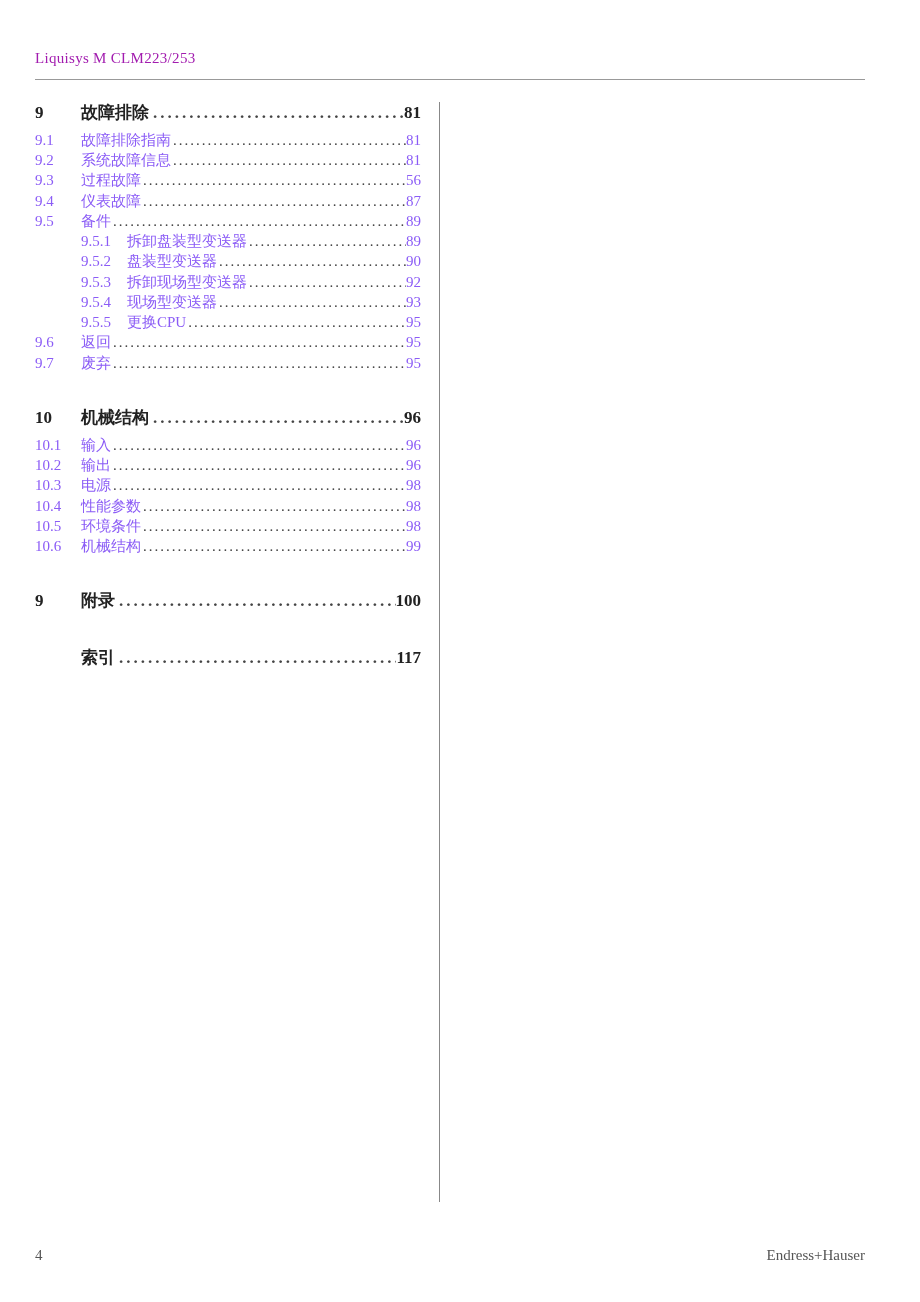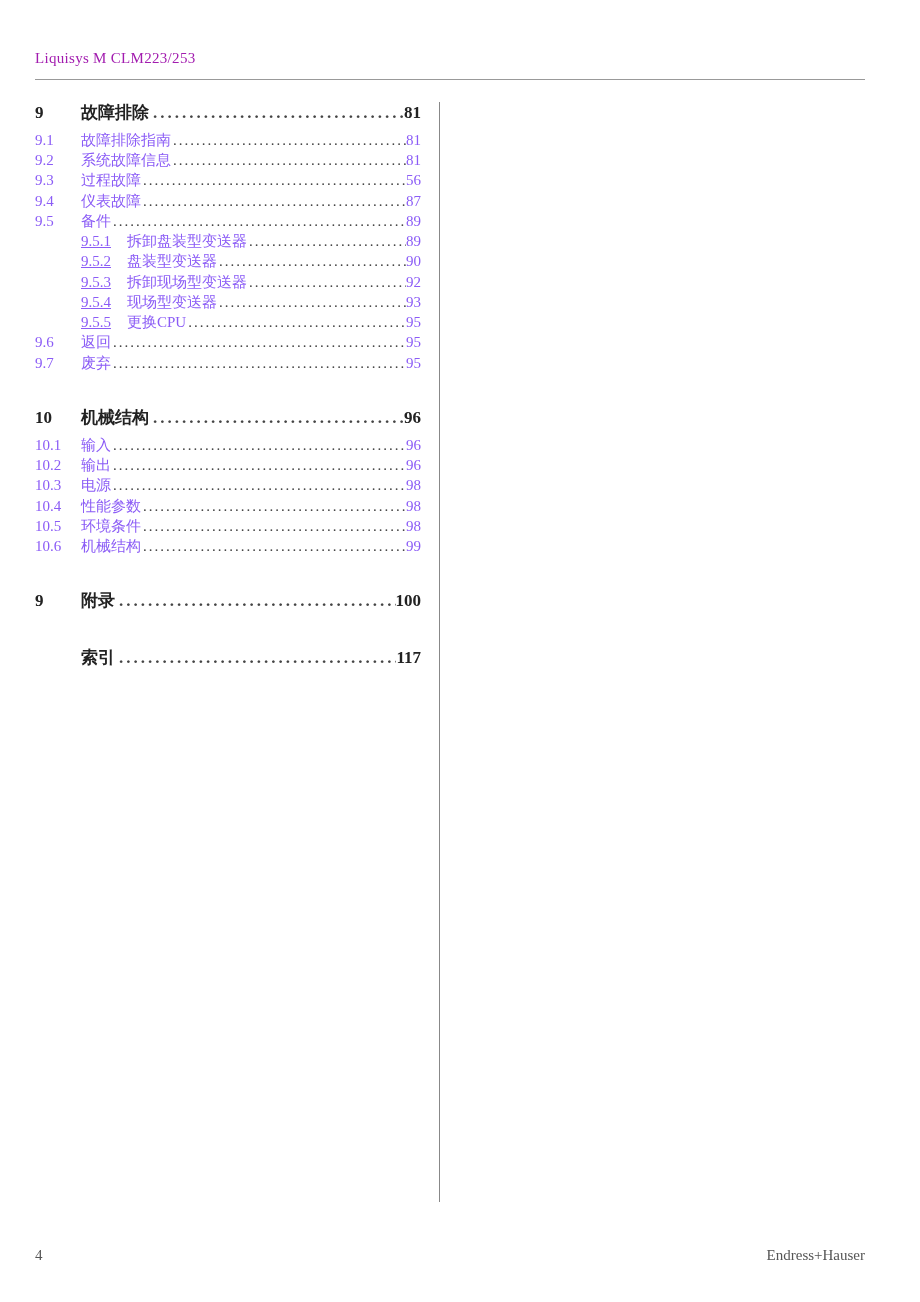--- a/index.html
+++ b/index.html
@@ -49,21 +49,20 @@
   }
   .toc-row.h1 .page-no { font-size: 17px; }
   .num-col {
     width: 46px;
     flex-shrink: 0;
   }
   .subnum-col {
     width: 46px;
     flex-shrink: 0;
     padding-left: 0;
-    text-decoration: underline;
   }
   .sub-indent {
     width: 46px;
     flex-shrink: 0;
   }
   .title-col {
     flex-shrink: 0;
   }
   .dots {
     flex: 1;

